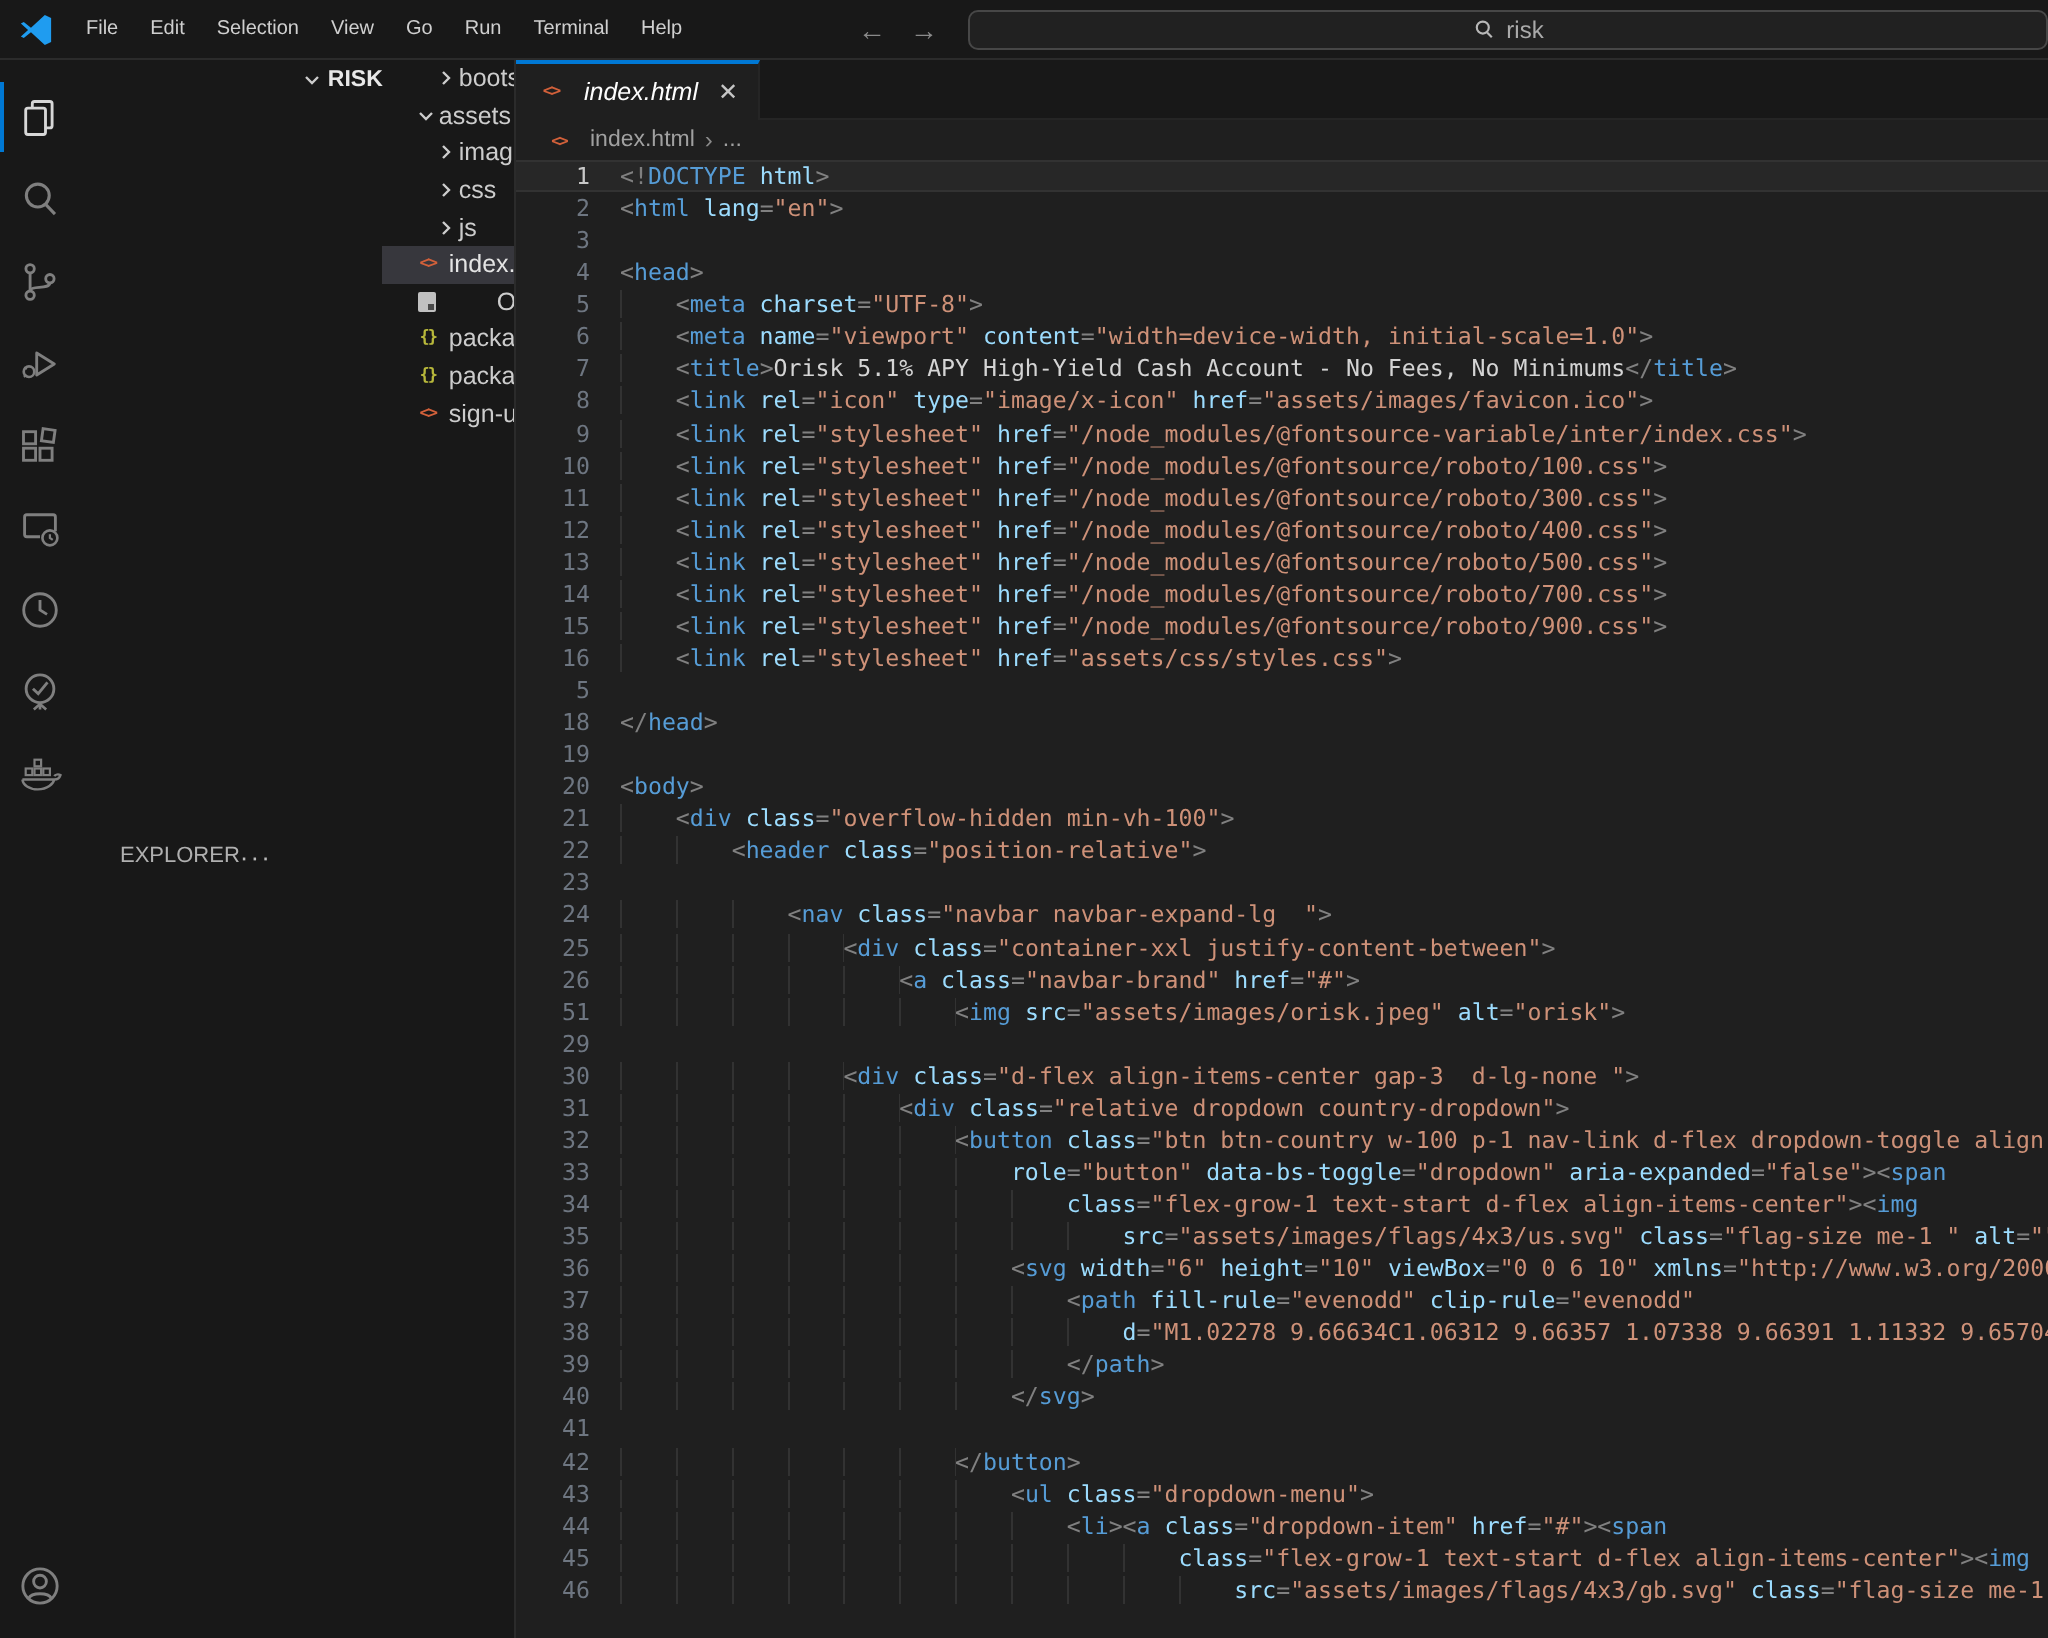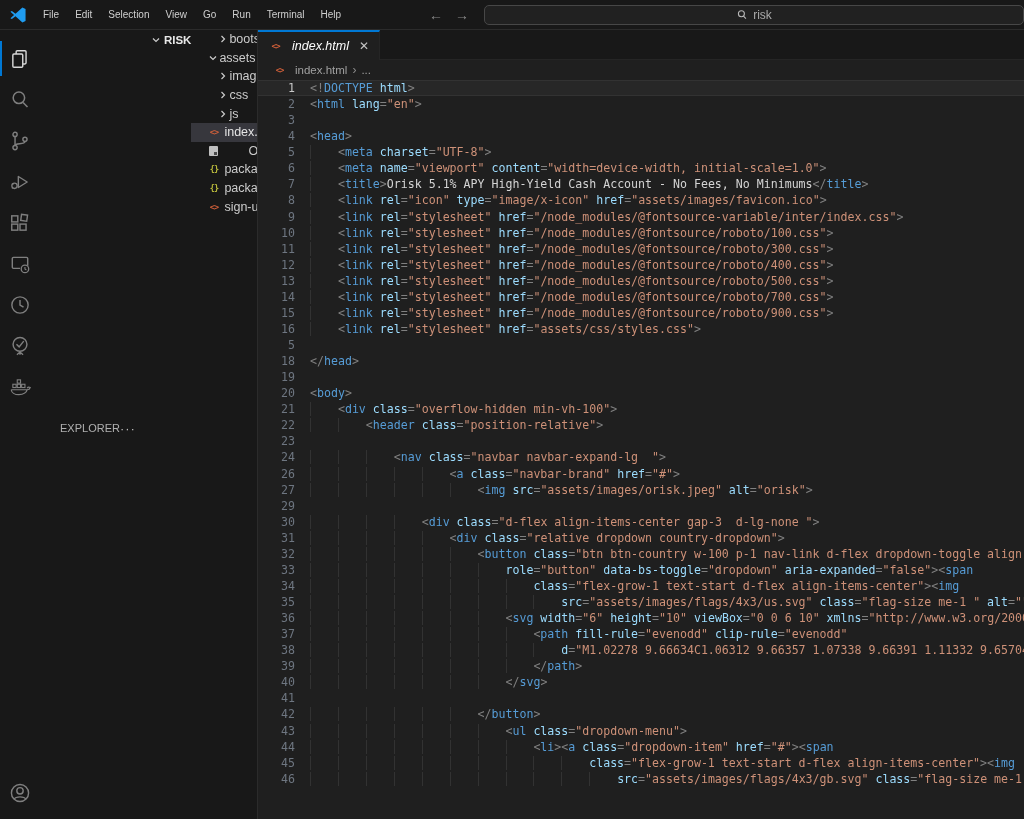--- a/index.html
+++ b/index.html
@@ -409,25 +409,29 @@
           </div>
           <div class="code-line">
             <span class="ln">23</span>
             <span class="lc"></span>
           </div>
           <div class="code-line">
             <span class="ln">24</span>
             <span class="lc"><span class="tk-w">            </span><span class="tk-p">&lt;</span><span class="tk-t">nav</span><span class="tk-a"> class</span><span class="tk-p">=</span><span class="tk-s">"navbar navbar-expand-lg  "</span><span class="tk-p">&gt;</span></span>
           </div>
           <div class="code-line">
+            <span class="ln">25</span>
+            <span class="lc"><span class="tk-w">                </span><span class="tk-p">&lt;</span><span class="tk-t">div</span><span class="tk-a"> class</span><span class="tk-p">=</span><span class="tk-s">"container-xxl justify-content-between"</span><span class="tk-p">&gt;</span></span>
+          </div>
+          <div class="code-line">
             <span class="ln">26</span>
             <span class="lc"><span class="tk-w">                    </span><span class="tk-p">&lt;</span><span class="tk-t">a</span><span class="tk-a"> class</span><span class="tk-p">=</span><span class="tk-s">"navbar-brand"</span><span class="tk-a"> href</span><span class="tk-p">=</span><span class="tk-s">"#"</span><span class="tk-p">&gt;</span></span>
           </div>
           <div class="code-line">
-            <span class="ln">27</span>
+            <span class="ln">51</span>
             <span class="lc"><span class="tk-w">                        </span><span class="tk-p">&lt;</span><span class="tk-t">img</span><span class="tk-a"> src</span><span class="tk-p">=</span><span class="tk-s">"</span><span class="tk-u">assets/images/orisk.jpeg</span><span class="tk-s">"</span><span class="tk-a"> alt</span><span class="tk-p">=</span><span class="tk-s">"orisk"</span><span class="tk-p">&gt;</span></span>
           </div>
           <div class="code-line">
             <span class="ln">29</span>
             <span class="lc"></span>
           </div>
           <div class="code-line">
             <span class="ln">30</span>
             <span class="lc"><span class="tk-w">                </span><span class="tk-p">&lt;</span><span class="tk-t">div</span><span class="tk-a"> class</span><span class="tk-p">=</span><span class="tk-s">"d-flex align-items-center gap-3  d-lg-none "</span><span class="tk-p">&gt;</span></span>
           </div>

